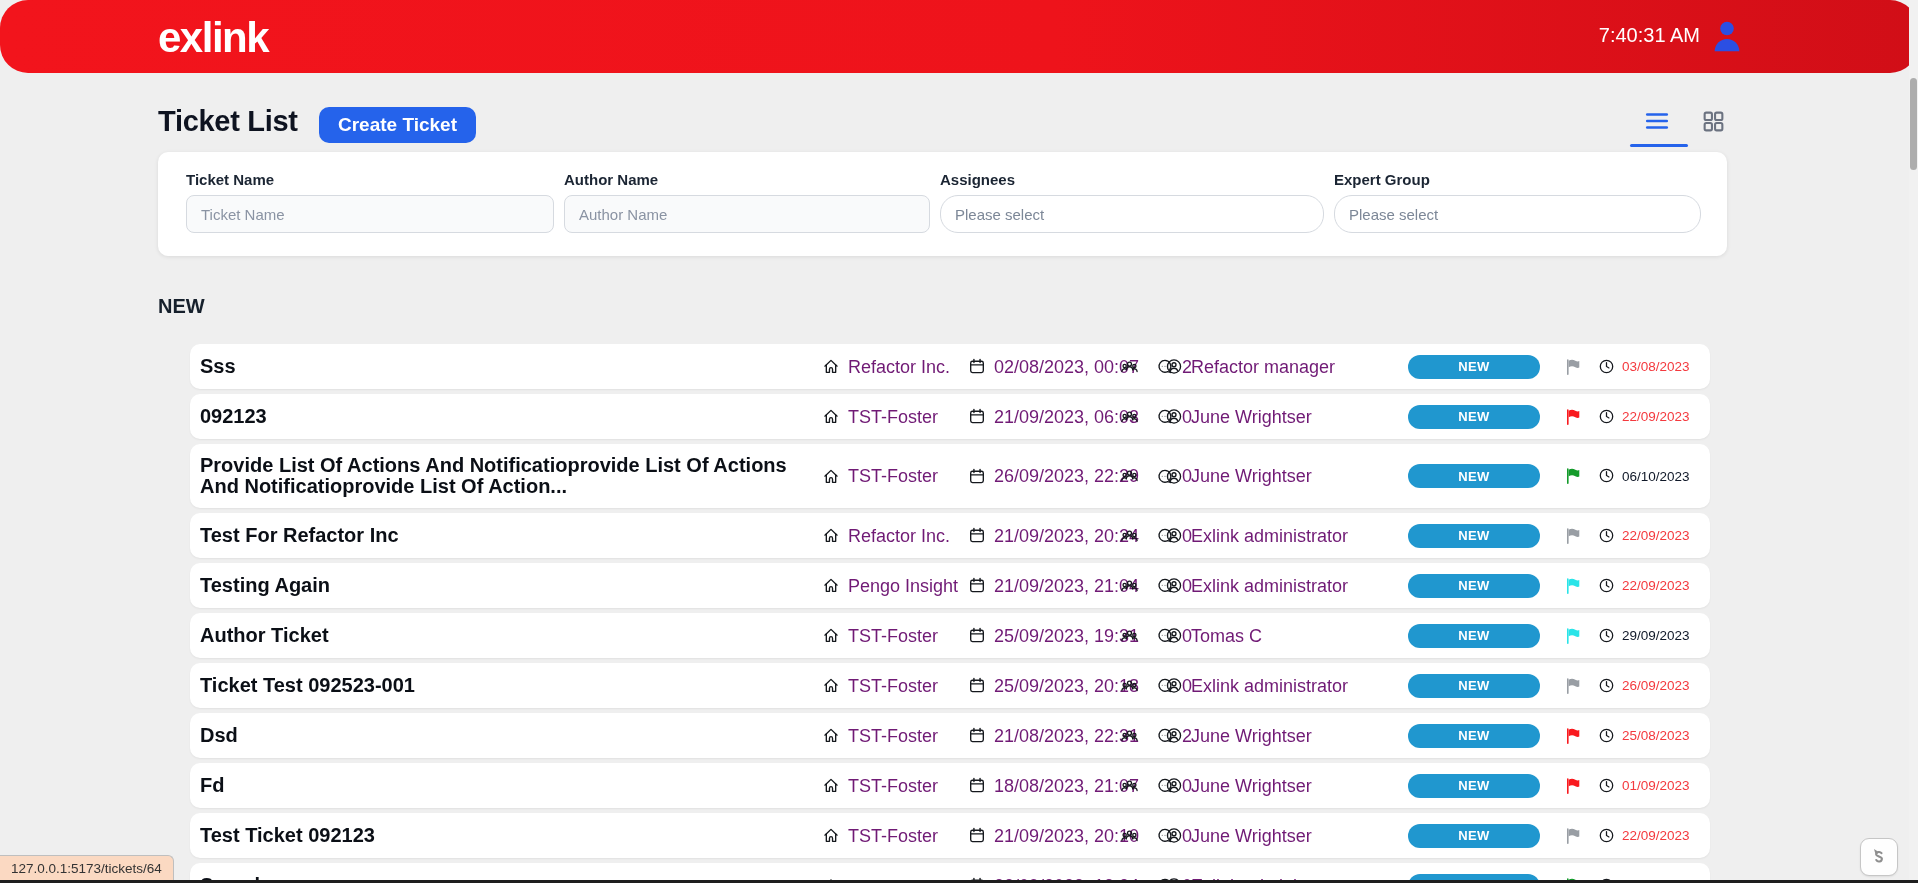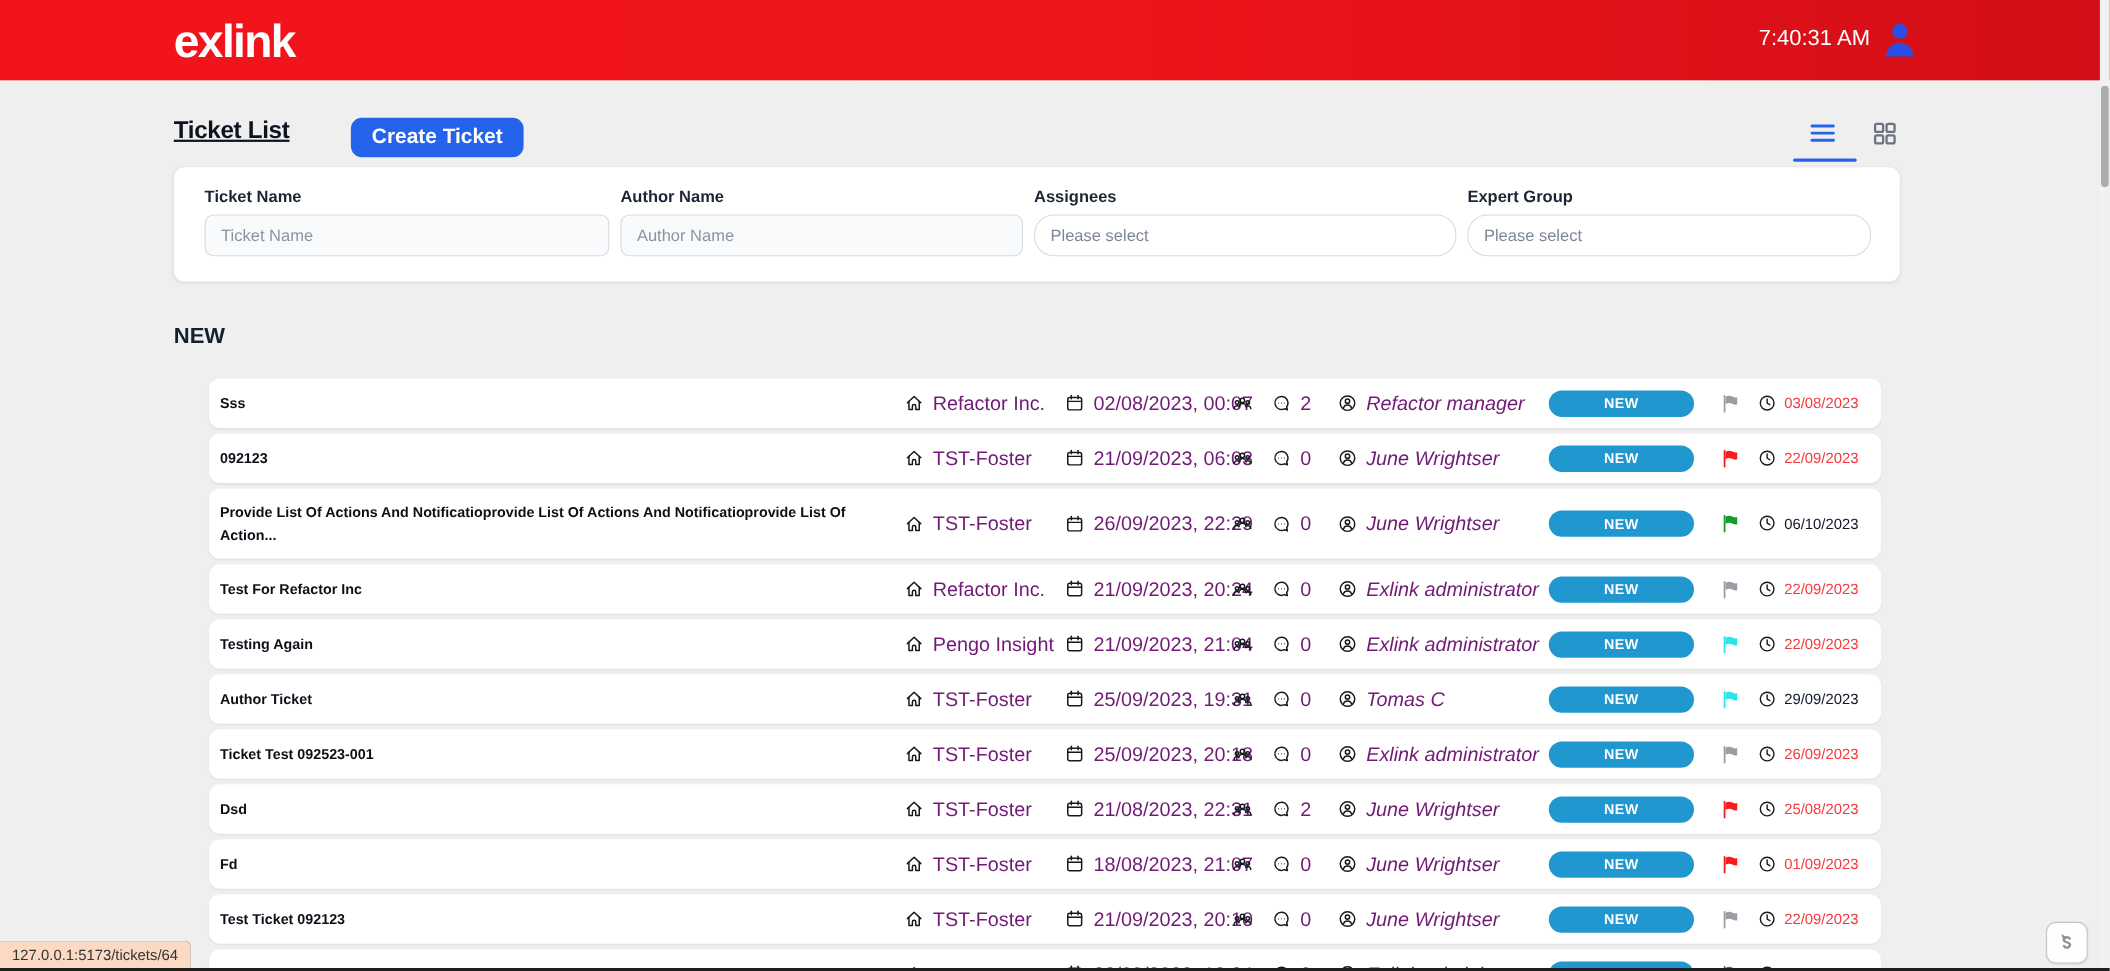--- a/index.html
+++ b/index.html
@@ -5,34 +5,34 @@
   * { margin:0; padding:0; box-sizing:border-box; }
   html,body { width:1918px; height:883px; overflow:hidden; }
   body {
     font-family:"Liberation Sans","DejaVu Sans",sans-serif;
     background:#EFEFEF; position:relative; color:#101828;
   }
   
   .app-header {
     position:absolute; top:0; left:0; width:1918px; height:73px;
     background:linear-gradient(90deg,#F2141C 0%,#EE131B 55%,#D10E17 100%);
+    border-radius:28px;
   }
   .logo {
     position:absolute; left:158px; top:14px; font-size:42px; font-weight:800;
     color:#FFFFFF; letter-spacing:-1.5px;
   }
   .header-time {
     position:absolute; right:218px; top:24px; color:#FFFFFF; font-size:20px; font-weight:500;
   }
   .header-avatar { position:absolute; right:172px; top:18px; width:38px; height:38px; color:#2B4FE3; cursor:pointer; }
   
   .page-title {
-    position:absolute; left:158px; top:105px; font-size:22px; font-weight:800; color:#0E1320;
+    position:absolute; left:158px; top:105px; font-size:29px; font-weight:800; color:#0E1320;
     letter-spacing:-0.3px;
-    text-decoration:underline;
   }
   .create-btn {
     position:absolute; left:319px; top:107px; height:36px; padding:0 19px;
     background:#2563EB; border:none; border-radius:10px; color:#FFFFFF;
     font-family:inherit; font-size:19px; font-weight:700; cursor:pointer;
   }
   .view-toggle-list { position:absolute; left:1643px; top:108px; width:28px; height:26px; color:#2563EB; cursor:pointer; }
   .view-toggle-grid { position:absolute; left:1701px; top:109px; width:25px; height:25px; color:#6B7280; cursor:pointer; }
   .view-underline { position:absolute; left:1630px; top:144px; width:58px; height:3px; background:#2563EB; border-radius:2px; }
   
@@ -55,30 +55,30 @@
   .section-heading {
     position:absolute; left:158px; top:295px; font-size:20px; font-weight:800; color:#16202C;
   }
   .rows-container { position:absolute; left:190px; top:344px; width:1520px; }
   .ticket-row {
     position:relative; background:#FFFFFF; border-radius:10px; min-height:45px;
     margin-bottom:5px; box-shadow:0 1px 2px rgba(0,0,0,0.06);
     display:flex; align-items:center; cursor:pointer;
   }
   .row-title {
-    margin-left:10px; width:600px; font-size:13px; font-weight:700; color:#0B0F16;
+    margin-left:10px; width:600px; font-size:20px; font-weight:700; color:#0B0F16;
     line-height:21px; padding:11px 0;
   }
   .abs-col { position:absolute; top:50%; transform:translateY(-50%); display:flex; align-items:center; }
   .meta-text { font-size:18px; color:#701a75; margin-left:8px; white-space:nowrap; }
   .col-company  { left:632px; }
   .col-created  { left:778px; }
   .col-people   { left:930px; }
   .col-comments { left:966px; }
-  .col-author   { left:1026px;font-style:italic; }
+  .col-author   { left:975px; }
   .col-badge    { left:1218px; }
   .col-flag     { left:1374px; }
   .col-due      { left:1408px; }
   .status-badge {
     width:132px; height:24px; border-radius:12px; background:#2097CF; color:#FFFFFF;
     font-size:13px; font-weight:700; letter-spacing:0.4px;
     display:flex; align-items:center; justify-content:center;
   }
   .row-icon { width:18px; height:18px; color:#15181D; flex:0 0 auto; }
   .flag-icon { width:19px; height:19px; }

